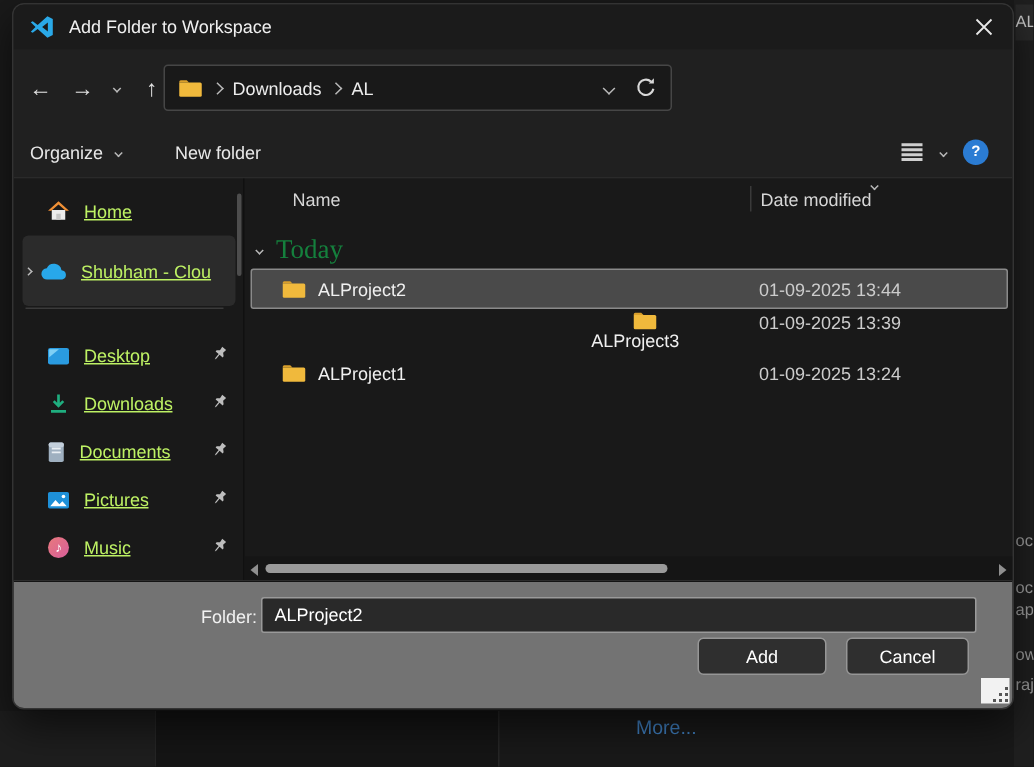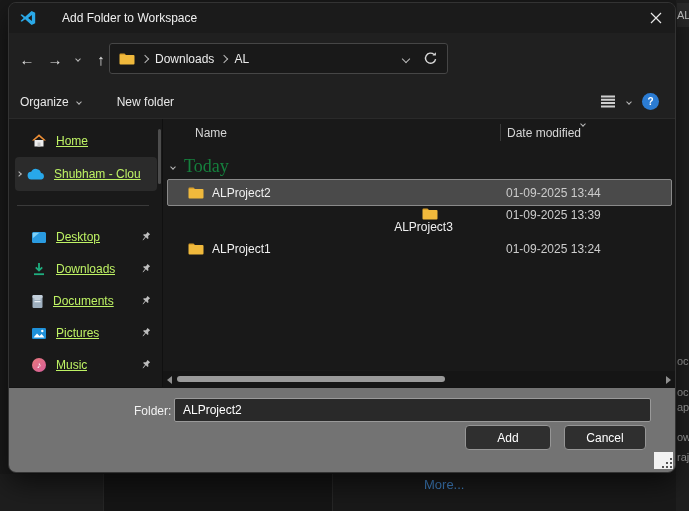--- a/index.html
+++ b/index.html
@@ -17,21 +17,21 @@
   .bg-tab { position:absolute; left:1px; top:3px; width:12px; height:24px; background:#2a2a2a;
     color:#c9c9c9; font-size:11px; line-height:24px; white-space:nowrap; overflow:hidden; }
   .bg-frag { position:absolute; left:1px; font-size:11px; color:#9d9d9d; white-space:nowrap; }
 
   
   .dialog { position:absolute; left:8px; top:2px; width:668px; height:471px; background:#202020;
     border:1px solid #333; border-radius:8px; overflow:hidden; box-shadow:0 10px 28px rgba(0,0,0,.6); }
 
   .titlebar { position:absolute; left:0; top:0; width:100%; height:30px; background:#1b1b1b;
     display:flex; align-items:center; padding-left:11px; }
-  .title-text { margin-left:26px; font-size:12px; color:#f0f0f0; }
+  .title-text { margin-left:10px; font-size:12px; color:#f0f0f0; }
   .close-btn { margin-left:auto; width:38px; height:30px; display:flex; align-items:center;
     justify-content:center; cursor:pointer; }
 
   .navrow { position:absolute; left:0; top:30px; width:100%; height:52px; background:#202020; }
   .nav-btn { position:absolute; top:14px; width:24px; height:24px; display:flex; align-items:center;
     justify-content:center; color:#e2e2e2; font-size:15px; cursor:pointer; }
   .chv { display:inline-block; width:6px; height:6px; border-right:1.6px solid #b9b9b9;
     border-bottom:1.6px solid #b9b9b9; }
   .chv.down  { transform:rotate(45deg); }
   .chv.right { transform:rotate(-45deg); }
@@ -218,21 +218,21 @@
         <span style="display:flex">
           <svg width="16" height="16" viewBox="0 0 16 16">
             <path fill="#ededed" d="M3.5 7h9v6.5h-9z"></path>
             <path fill="#ef8f35" d="M8 1.2 15 7.5h-2.2L8 3.4 3.2 7.5H1z"></path>
             <path fill="#c8c8c8" d="M6.5 9.5h3v4h-3z"></path>
           </svg>
         </span>
         <span class="side-label">Home</span>
       </div>
 
-      <div class="side-item expandable active" style="top:38px;height:34px">
+      <div class="side-item expandable active" style="top:38px;height:47px">
         <span class="expander chv right sm"></span>
         <span style="display:flex;margin-left:6px">
           <svg width="18" height="12" viewBox="0 0 18 12">
             <path fill="#28a8ea" d="M4.6 11.4a3.8 3.8 0 0 1-.4-7.6A5.2 5.2 0 0 1 14 5.1a3.2 3.2 0 0 1 .5 6.3z"></path>
           </svg>
         </span>
         <span class="side-label">Shubham - Clou</span>
       </div>
 
       <div class="side-divider"></div>

